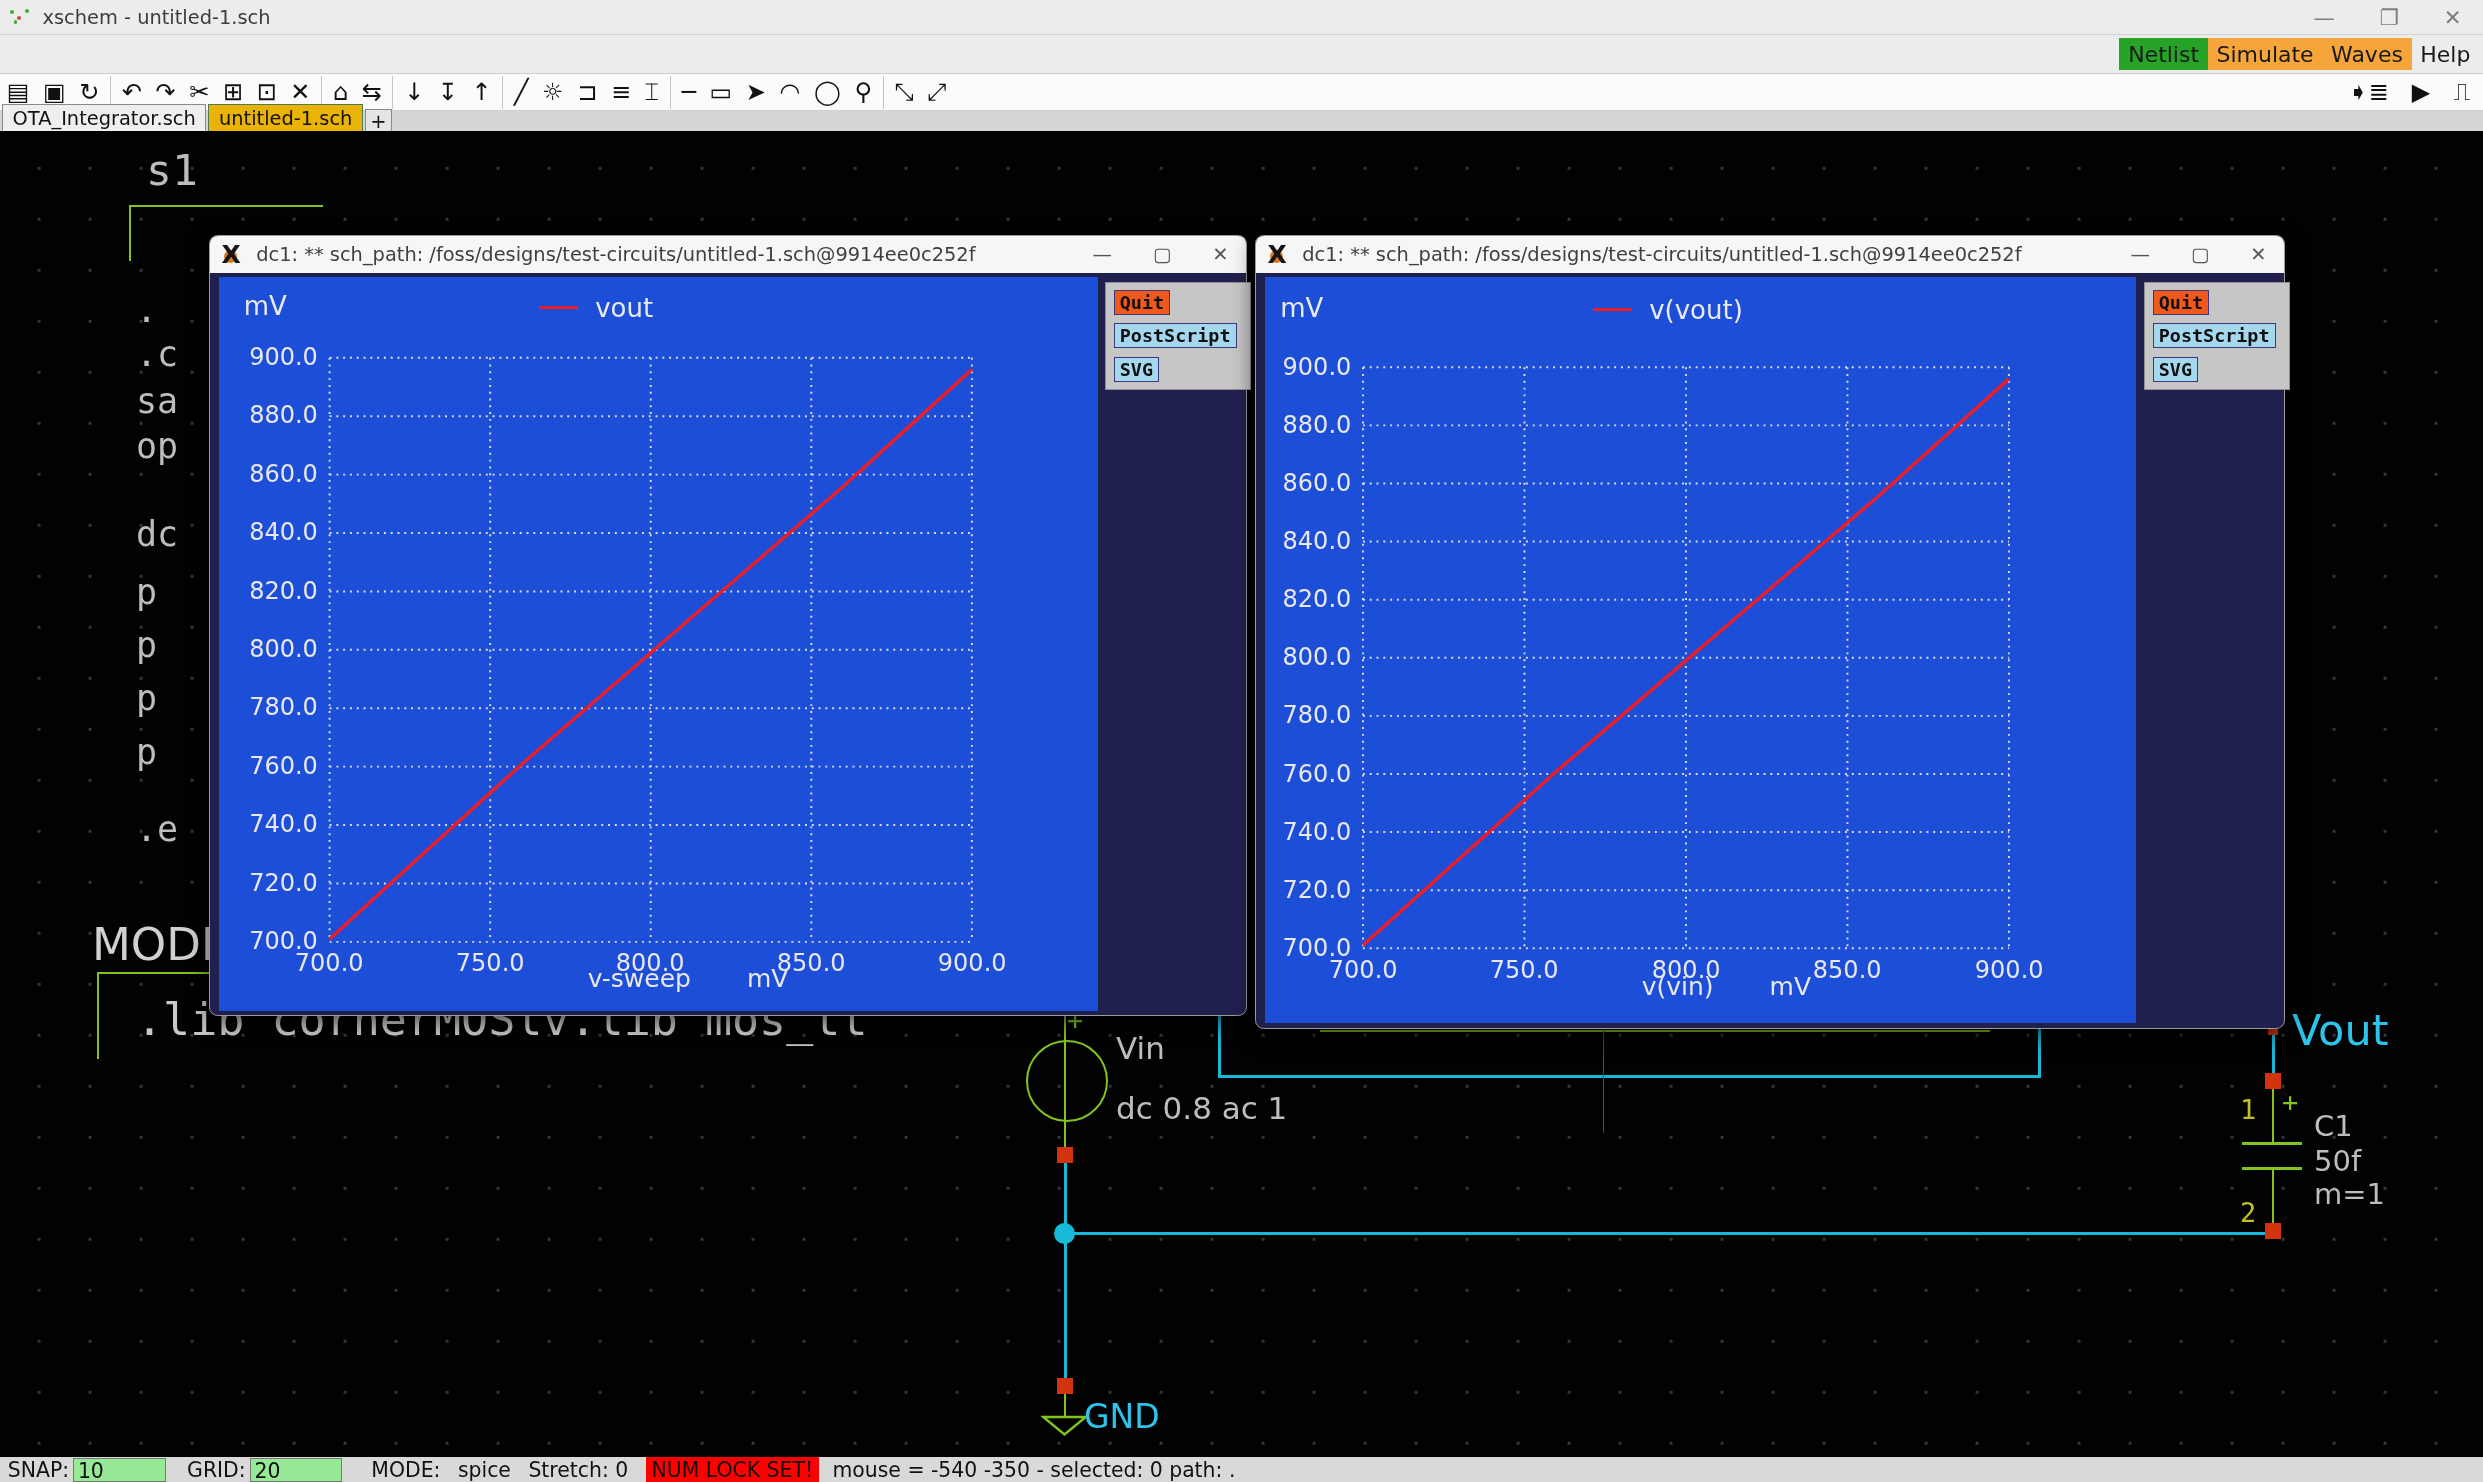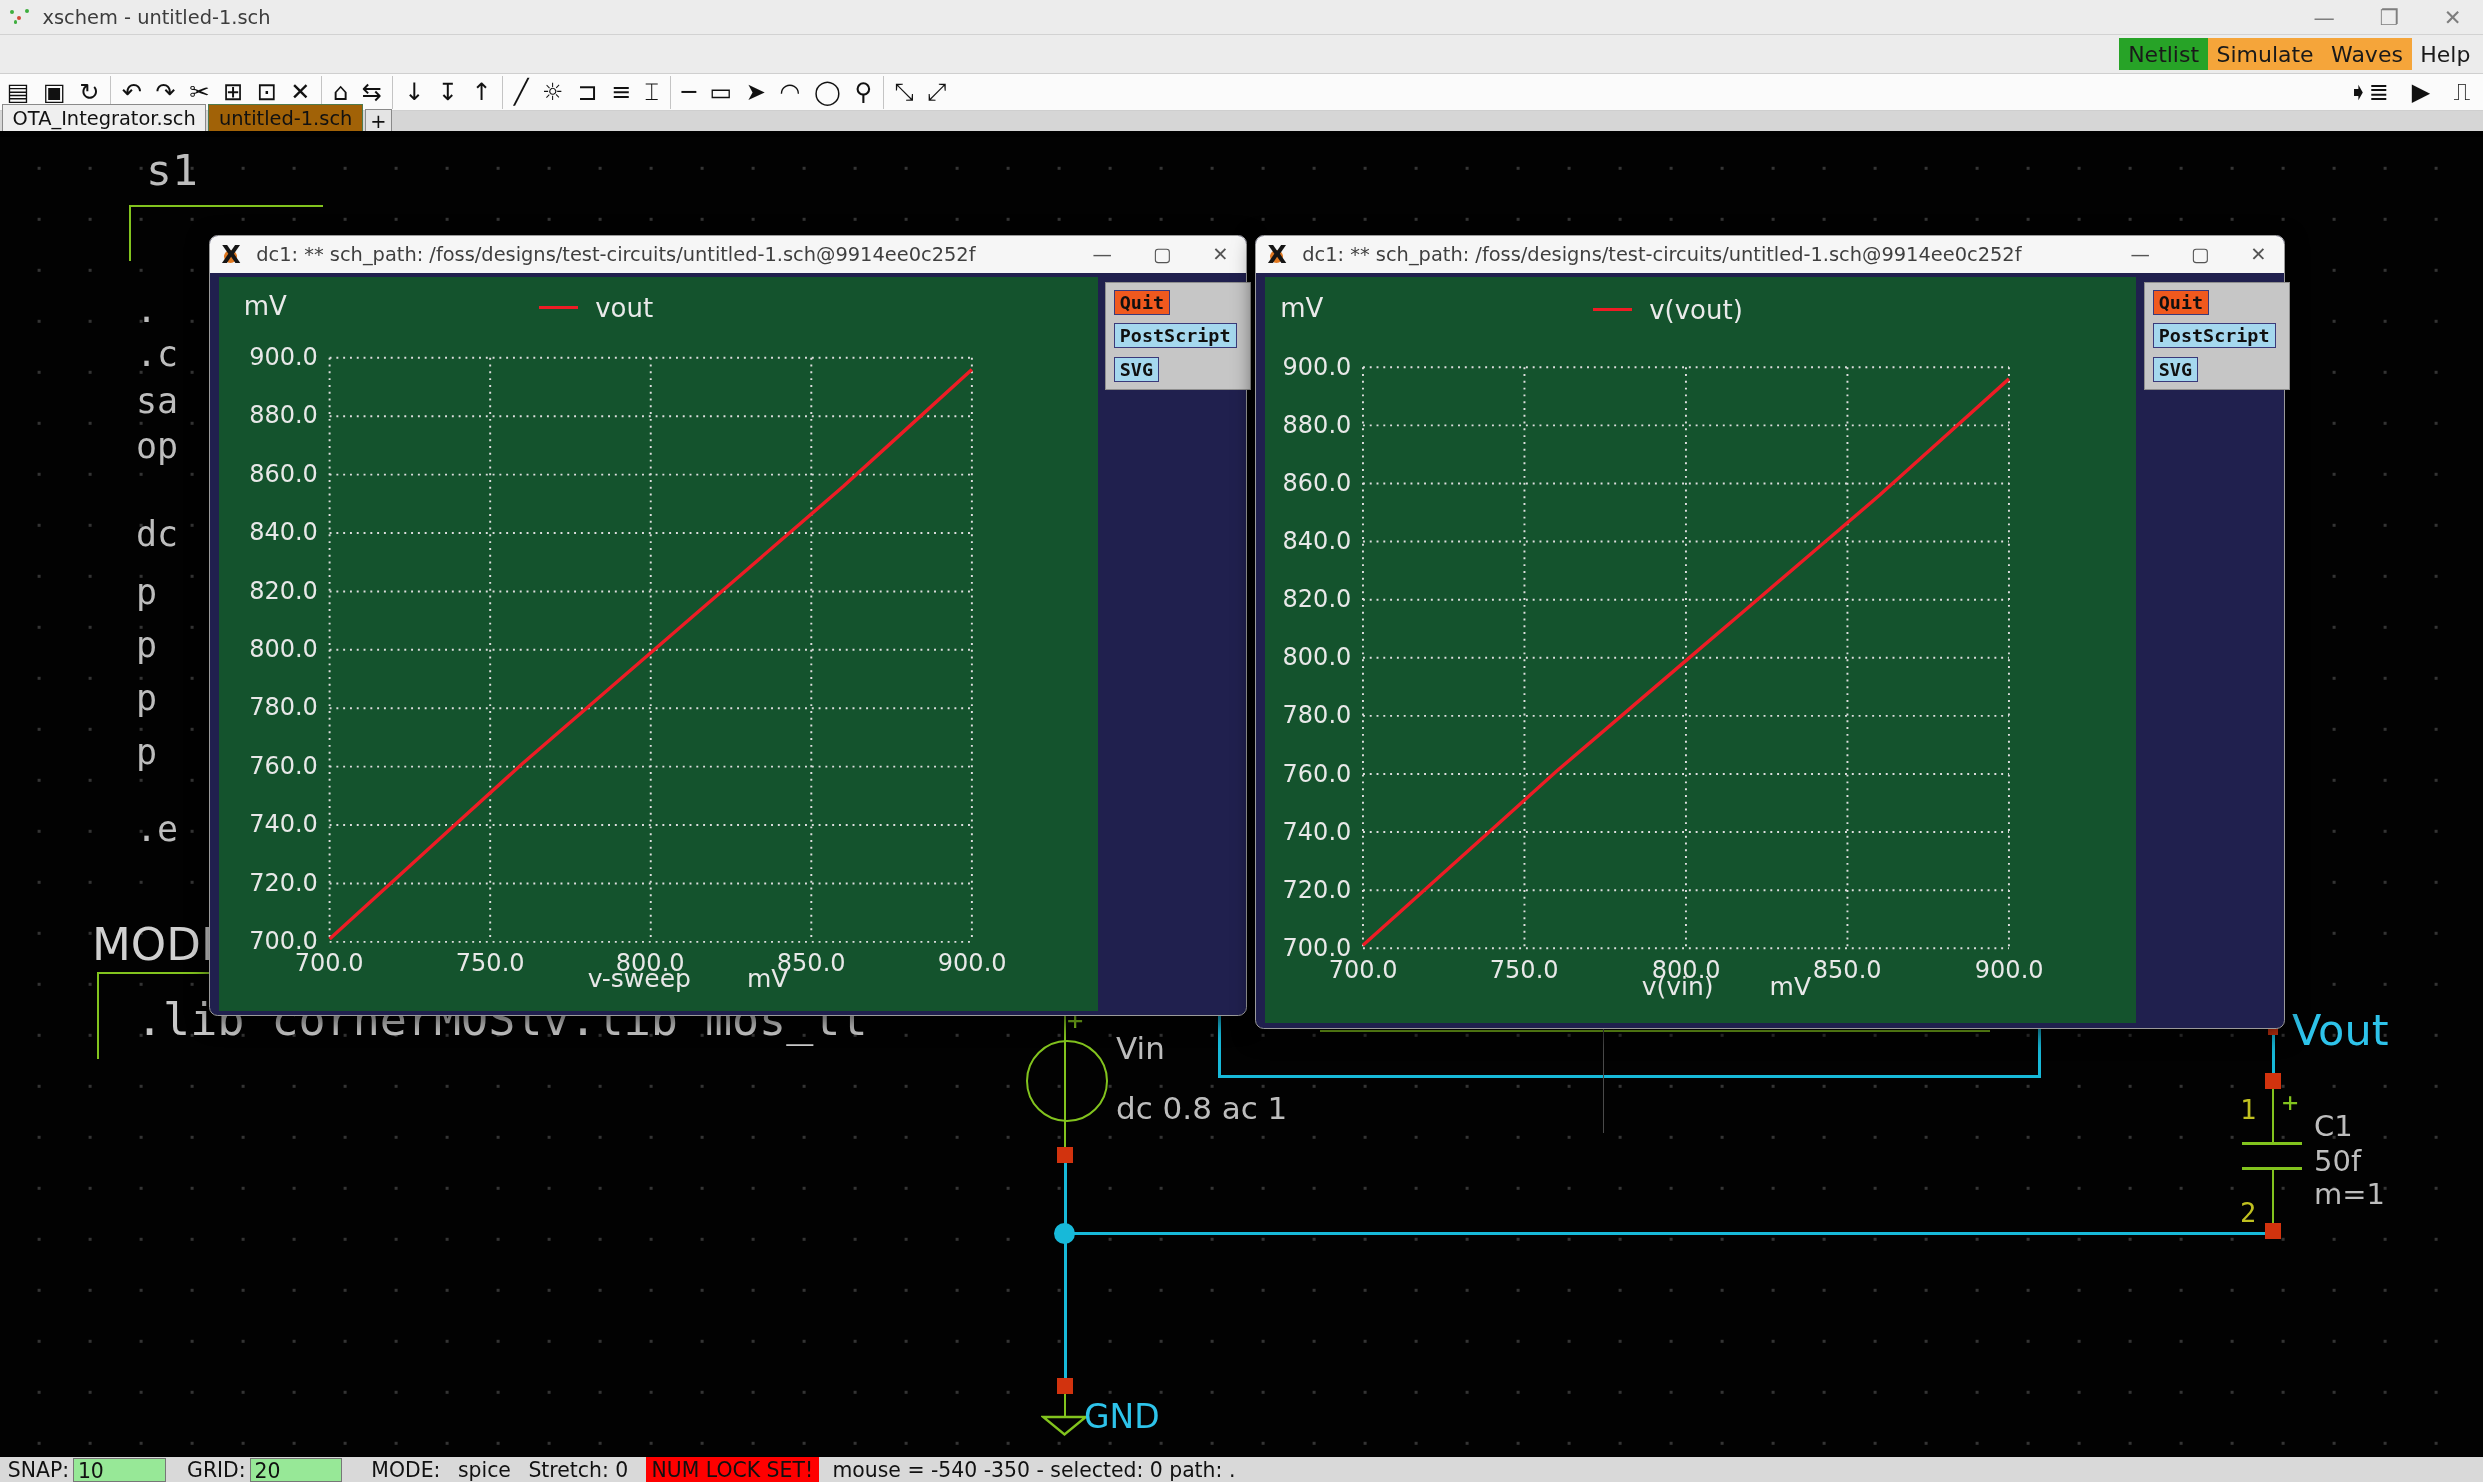--- a/index.html
+++ b/index.html
@@ -17,21 +17,21 @@
     display:flex;align-items:center;font-size:22px;color:#1a1a1a;border-bottom:1px solid #cfcfcf;}
   .menu-item{padding:3.9px 8.7px;white-space:nowrap;}
   .menu-right{position:absolute;right:3.9px;top:0;height:38px;display:flex;align-items:center;}
   .toolbar{position:absolute;left:0;top:74px;width:2483px;height:36px;background:#fbfbfb;
     display:flex;align-items:center;border-bottom:1px solid #cfcfcf;}
   .tb-icon{font-size:24px;color:#111;padding:1px 6.8px;line-height:1;}
   .tb-sep{width:1px;height:33px;background:#c4c4c4;margin:0 3.9px;}
   .toolbar-right{position:absolute;right:5.8px;top:0;height:36px;display:flex;align-items:center;gap:9.7px;}
   .tabbar{position:absolute;left:0;top:111px;width:2483px;height:20px;background:#d6d6d6;display:flex;align-items:flex-end;}
   .tab{font-size:19.4px;color:#111;padding:1.9px 9.7px 2.9px 9.7px;border:1px solid #8a8a8a;border-bottom:none;background:#efefef;margin-left:1.9px;height:21.3px;}
-  .tab.active{background:#a16207;border-color:#4f7a4f;}
+  .tab.active{background:#eab308;border-color:#4f7a4f;}
   .tab-add{font-size:19.4px;color:#111;border:1px solid #8a8a8a;border-bottom:none;background:#e4e4e4;width:25px;text-align:center;height:21.3px;margin-left:1.9px;}
   
   .canvas{position:absolute;left:0;top:137px;width:2483px;height:1319px;background:#020202;
     background-image:radial-gradient(circle,#343434 1.5px,transparent 1.6px);background-size:51px 51px;background-position:13.6px 5.8px;}
   .sch-text{position:absolute;color:#bdbdbd;font-family:"DejaVu Sans Mono", "Liberation Mono", monospace;white-space:pre;}
   .wire{position:absolute;}
   .wire.cyan{background:#17b9d9;}
   .wire.green{background:#82c31e;}
   .wire.faint{background:#4a4a4a;}
   .term{position:absolute;width:15.5px;height:15.5px;background:#d2330e;}
@@ -42,21 +42,21 @@
   
   .plotwin{position:absolute;background:#20204e;border-radius:8.7px;border:1px solid #9a9a9a;
     box-shadow:0 5.8px 21.3px rgba(0,0,0,.65);}
   .plot-titlebar{position:absolute;left:0;top:0;right:0;height:37px;background:#f6f6f6;border-radius:7.8px 7.8px 0 0;
     display:flex;align-items:center;font-size:19.4px;color:#3f3f3f;}
   .xlogo{width:25px;height:25px;margin-left:9.7px;position:relative;}
   .xlogo::before{content:"";position:absolute;left:3.9px;top:7.8px;width:13.6px;height:13.6px;border-radius:50%;background:#e07820;}
   .xlogo::after{content:"X";position:absolute;left:1.9px;top:-1.9px;font-size:25px;font-weight:bold;color:#151515;}
   .plot-title{margin-left:11.6px;}
   .plot-controls{position:absolute;right:17.5px;top:0;height:37px;display:flex;align-items:center;gap:41px;color:#555;font-size:19.4px;}
-  .plot-surface{position:absolute;background:#14532d;}
+  .plot-surface{position:absolute;background:#1d4ed8;}
   .plot-surface svg{position:absolute;left:0;top:0;}
   .plot-unit{position:absolute;color:#eaeaea;font-size:26px;}
   .plot-legend{position:absolute;display:flex;align-items:center;gap:17.5px;color:#eaeaea;font-size:26px;}
   .legend-dash{display:inline-block;width:39px;height:3.9px;background:#ee1c25;}
   .ytick{position:absolute;color:#e8e8e8;font-size:24px;text-align:right;width:107px;}
   .xtick{position:absolute;color:#e8e8e8;font-size:24px;text-align:center;width:107px;}
   .xaxis-title{position:absolute;color:#e8e8e8;font-size:25px;display:flex;gap:56px;}
   .btn-panel{position:absolute;background:#c6c6c6;border:1px solid #8f8f8f;padding:6.8px 7.8px;display:flex;flex-direction:column;align-items:flex-start;gap:8.7px;}
   .pbtn{font-family:"DejaVu Sans Mono", "Liberation Mono", monospace;font-weight:bold;font-size:18.4px;color:#101010;
     border:1.9px solid #3a3a7a;padding:1px 5px;background:#a5d8ee;}

